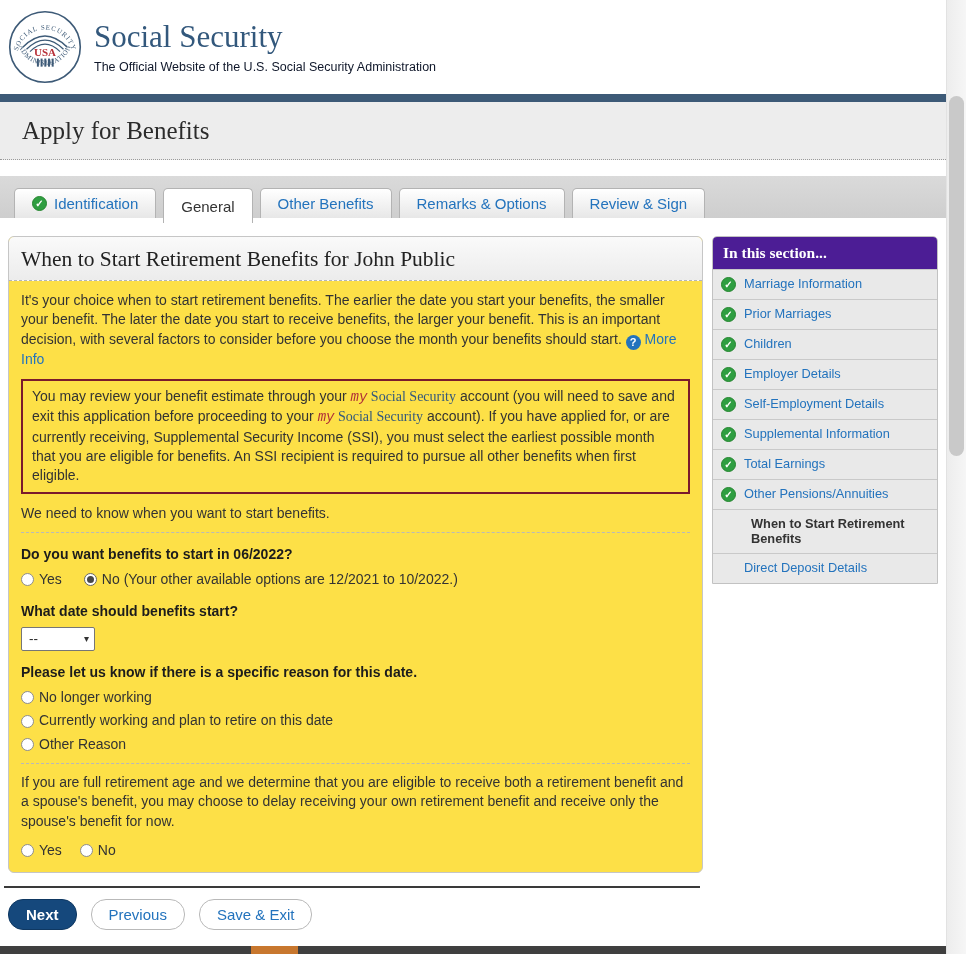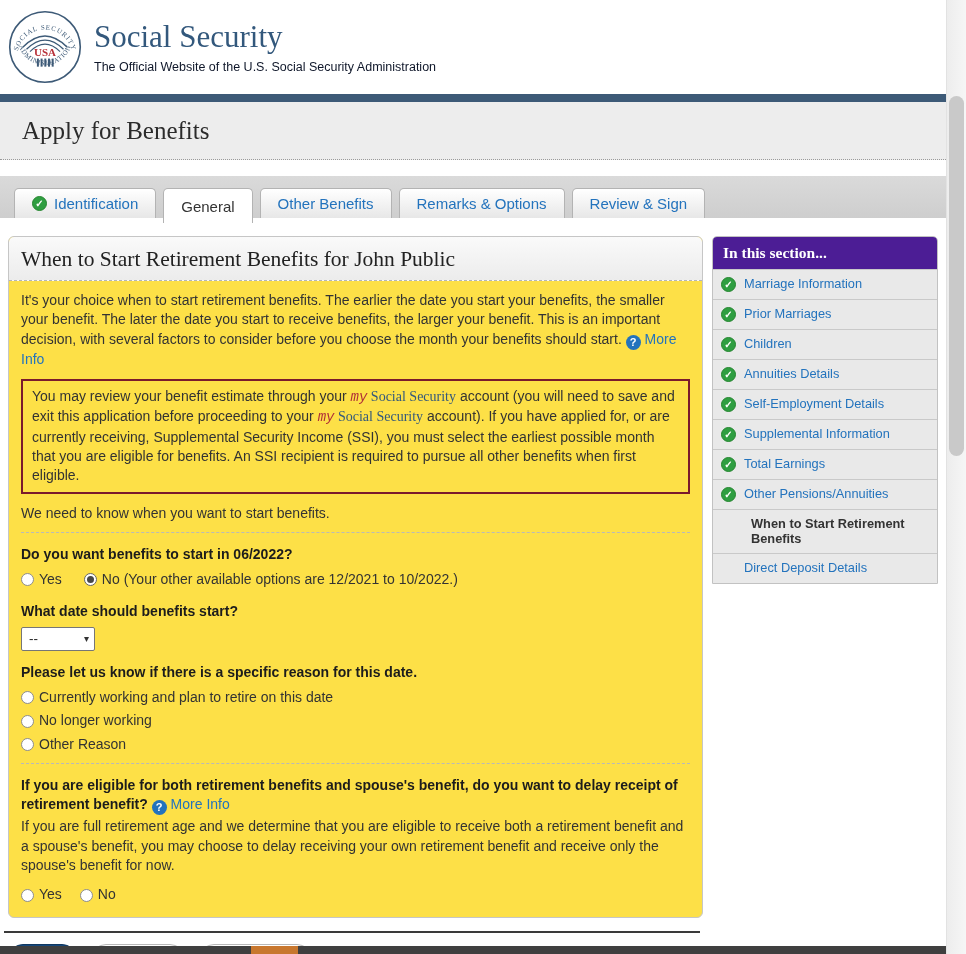--- a/index.html
+++ b/index.html
@@ -169,39 +169,34 @@
         <div class="q-label">What date should benefits start?</div>
         <div class="select-box">
           <span>--</span>
           <span class="select-chev">▾</span>
         </div>
 
         <div class="q-label">Please let us know if there is a specific reason for this date.</div>
         <div class="radio-col">
           <div class="radio-item">
             <span class="radio"></span>
+            <span>No longer working</span>
+          </div>
+          <div class="radio-item">
+            <span class="radio"></span>
             <span>Currently working and plan to retire on this date</span>
           </div>
           <div class="radio-item">
             <span class="radio"></span>
-            <span>No longer working</span>
-          </div>
-          <div class="radio-item">
-            <span class="radio"></span>
             <span>Other Reason</span>
           </div>
         </div>
 
         <hr class="dashed-sep">
 
-        <div class="q-label" style="margin-bottom:2px;">
-          <span>If you are eligible for both retirement benefits and spouse's benefit, do you want to delay receipt of retirement benefit?</span>
-          <span class="help-icon">?</span>
-          <a class="more-link" style="font-weight:normal;">More Info</a>
-        </div>
         <p>If you are full retirement age and we determine that you are eligible to receive both a retirement benefit and a spouse's benefit, you may choose to delay receiving your own retirement benefit and receive only the spouse's benefit for now.</p>
         <div class="radio-row" style="margin-top:10px; gap:18px;">
           <span class="radio-item">
             <span class="radio"></span>
             <span>Yes</span>
           </span>
           <span class="radio-item">
             <span class="radio"></span>
             <span>No</span>
           </span>
@@ -218,21 +213,21 @@
       <div class="sidebar-item">
         <span class="check-icon">✓</span>
         <span class="label">Prior Marriages</span>
       </div>
       <div class="sidebar-item">
         <span class="check-icon">✓</span>
         <span class="label">Children</span>
       </div>
       <div class="sidebar-item">
         <span class="check-icon">✓</span>
-        <span class="label">Annuities Details</span>
+        <span class="label">Employer Details</span>
       </div>
       <div class="sidebar-item">
         <span class="check-icon">✓</span>
         <span class="label">Self-Employment Details</span>
       </div>
       <div class="sidebar-item">
         <span class="check-icon">✓</span>
         <span class="label">Supplemental Information</span>
       </div>
       <div class="sidebar-item">

